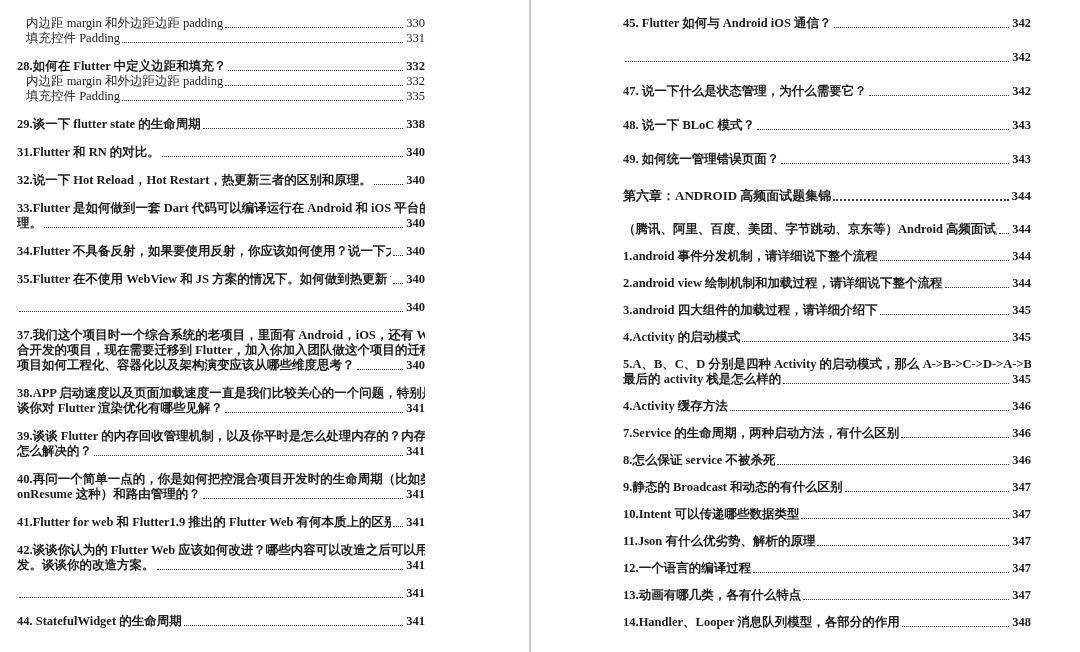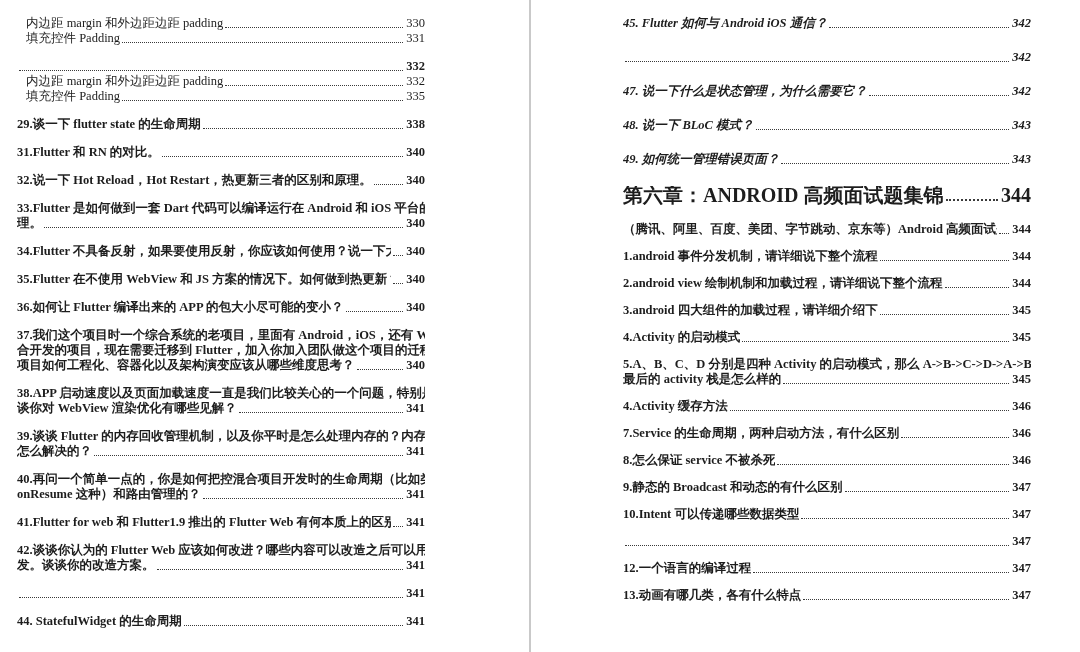--- a/index.html
+++ b/index.html
@@ -27,24 +27,24 @@
   }
   .page-right .entry { margin-bottom: 12px; }
   .entry.sub { font-weight: normal; padding-left: 9px; }
 
   
   .page-left .entry:nth-child(1),
   .page-left .entry:nth-child(3),
   .page-left .entry:nth-child(4) { margin-bottom: 0; }
 
   
-  .page-right .entry:nth-child(-n+5) { margin-bottom: 19px; font-style: italic; }
+  .page-right .entry:nth-child(-n+5) { margin-bottom: 19px; }
 
   .entry.chapter {
-    font-size: 20px;
+    font-size: 13px;
     line-height: 19px;
     margin-top: 6px;
     margin-bottom: 17px;
   }
   .entry.chapter .leader { border-bottom-width: 2px; margin-bottom: 4px; }
 
   .wrap-line {
     white-space: nowrap;
     overflow: hidden;
     text-align: justify;
@@ -76,20 +76,21 @@
         </div>
         <div class="entry sub">
           <div class="last-line">
             <span class="text">填充控件  Padding</span>
             <span class="leader"></span>
             <span class="page-num">331</span>
           </div>
         </div>
         <div class="entry item">
           <div class="last-line">
+            <span class="text">28.如何在 Flutter 中定义边距和填充？</span>
             <span class="leader"></span>
             <span class="page-num">332</span>
           </div>
         </div>
         <div class="entry sub">
           <div class="last-line">
             <span class="text">内边距 margin  和外边距边距  padding</span>
             <span class="leader"></span>
             <span class="page-num">332</span>
           </div>
@@ -139,38 +140,37 @@
         </div>
         <div class="entry item">
           <div class="last-line">
             <span class="text">35.Flutter 在不使用 WebView 和 JS 方案的情况下。如何做到热更新？说一下大概思路。</span>
             <span class="leader"></span>
             <span class="page-num">340</span>
           </div>
         </div>
         <div class="entry item">
           <div class="last-line">
-            <span class="text">36.如何让 Flutter 编译出来的 APP 的包大小尽可能的变小？</span>
             <span class="leader"></span>
             <span class="page-num">340</span>
           </div>
         </div>
         <div class="entry item">
           <div class="wrap-line">37.我们这个项目时一个综合系统的老项目，里面有 Android，iOS，还有 Web 代码，是一个混</div>
           <div class="wrap-line">合开发的项目，现在需要迁移到 Flutter，加入你加入团队做这个项目的迁移工作，你觉得这个</div>
           <div class="last-line">
             <span class="text">项目如何工程化、容器化以及架构演变应该从哪些维度思考？</span>
             <span class="leader"></span>
             <span class="page-num">340</span>
           </div>
         </div>
         <div class="entry item">
           <div class="wrap-line">38.APP 启动速度以及页面加载速度一直是我们比较关心的一个问题，特别是混合开发项目，谈</div>
           <div class="last-line">
-            <span class="text">谈你对 WebView 渲染优化有哪些见解？</span>
+            <span class="text">谈你对 Flutter 渲染优化有哪些见解？</span>
             <span class="leader"></span>
             <span class="page-num">341</span>
           </div>
         </div>
         <div class="entry item">
           <div class="wrap-line">39.谈谈 Flutter 的内存回收管理机制，以及你平时是怎么处理内存的？内存泄漏和内存溢出你是</div>
           <div class="last-line">
             <span class="text">怎么解决的？</span>
             <span class="leader"></span>
             <span class="page-num">341</span>
@@ -331,33 +331,41 @@
         </div>
         <div class="entry item">
           <div class="last-line">
             <span class="text">10.Intent 可以传递哪些数据类型</span>
             <span class="leader"></span>
             <span class="page-num">347</span>
           </div>
         </div>
         <div class="entry item">
           <div class="last-line">
+            <span class="text">11.Json 有什么优劣势、解析的原理</span>
             <span class="leader"></span>
             <span class="page-num">347</span>
           </div>
         </div>
         <div class="entry item">
           <div class="last-line">
             <span class="text">12.一个语言的编译过程</span>
             <span class="leader"></span>
             <span class="page-num">347</span>
           </div>
         </div>
         <div class="entry item">
           <div class="last-line">
             <span class="text">13.动画有哪几类，各有什么特点</span>
             <span class="leader"></span>
             <span class="page-num">347</span>
+          </div>
+        </div>
+        <div class="entry item">
+          <div class="last-line">
+            <span class="text">14.Handler、Looper 消息队列模型，各部分的作用</span>
+            <span class="leader"></span>
+            <span class="page-num">348</span>
           </div>
         </div>
       </div>
   </section>
 </div>
 
 </body></html>

